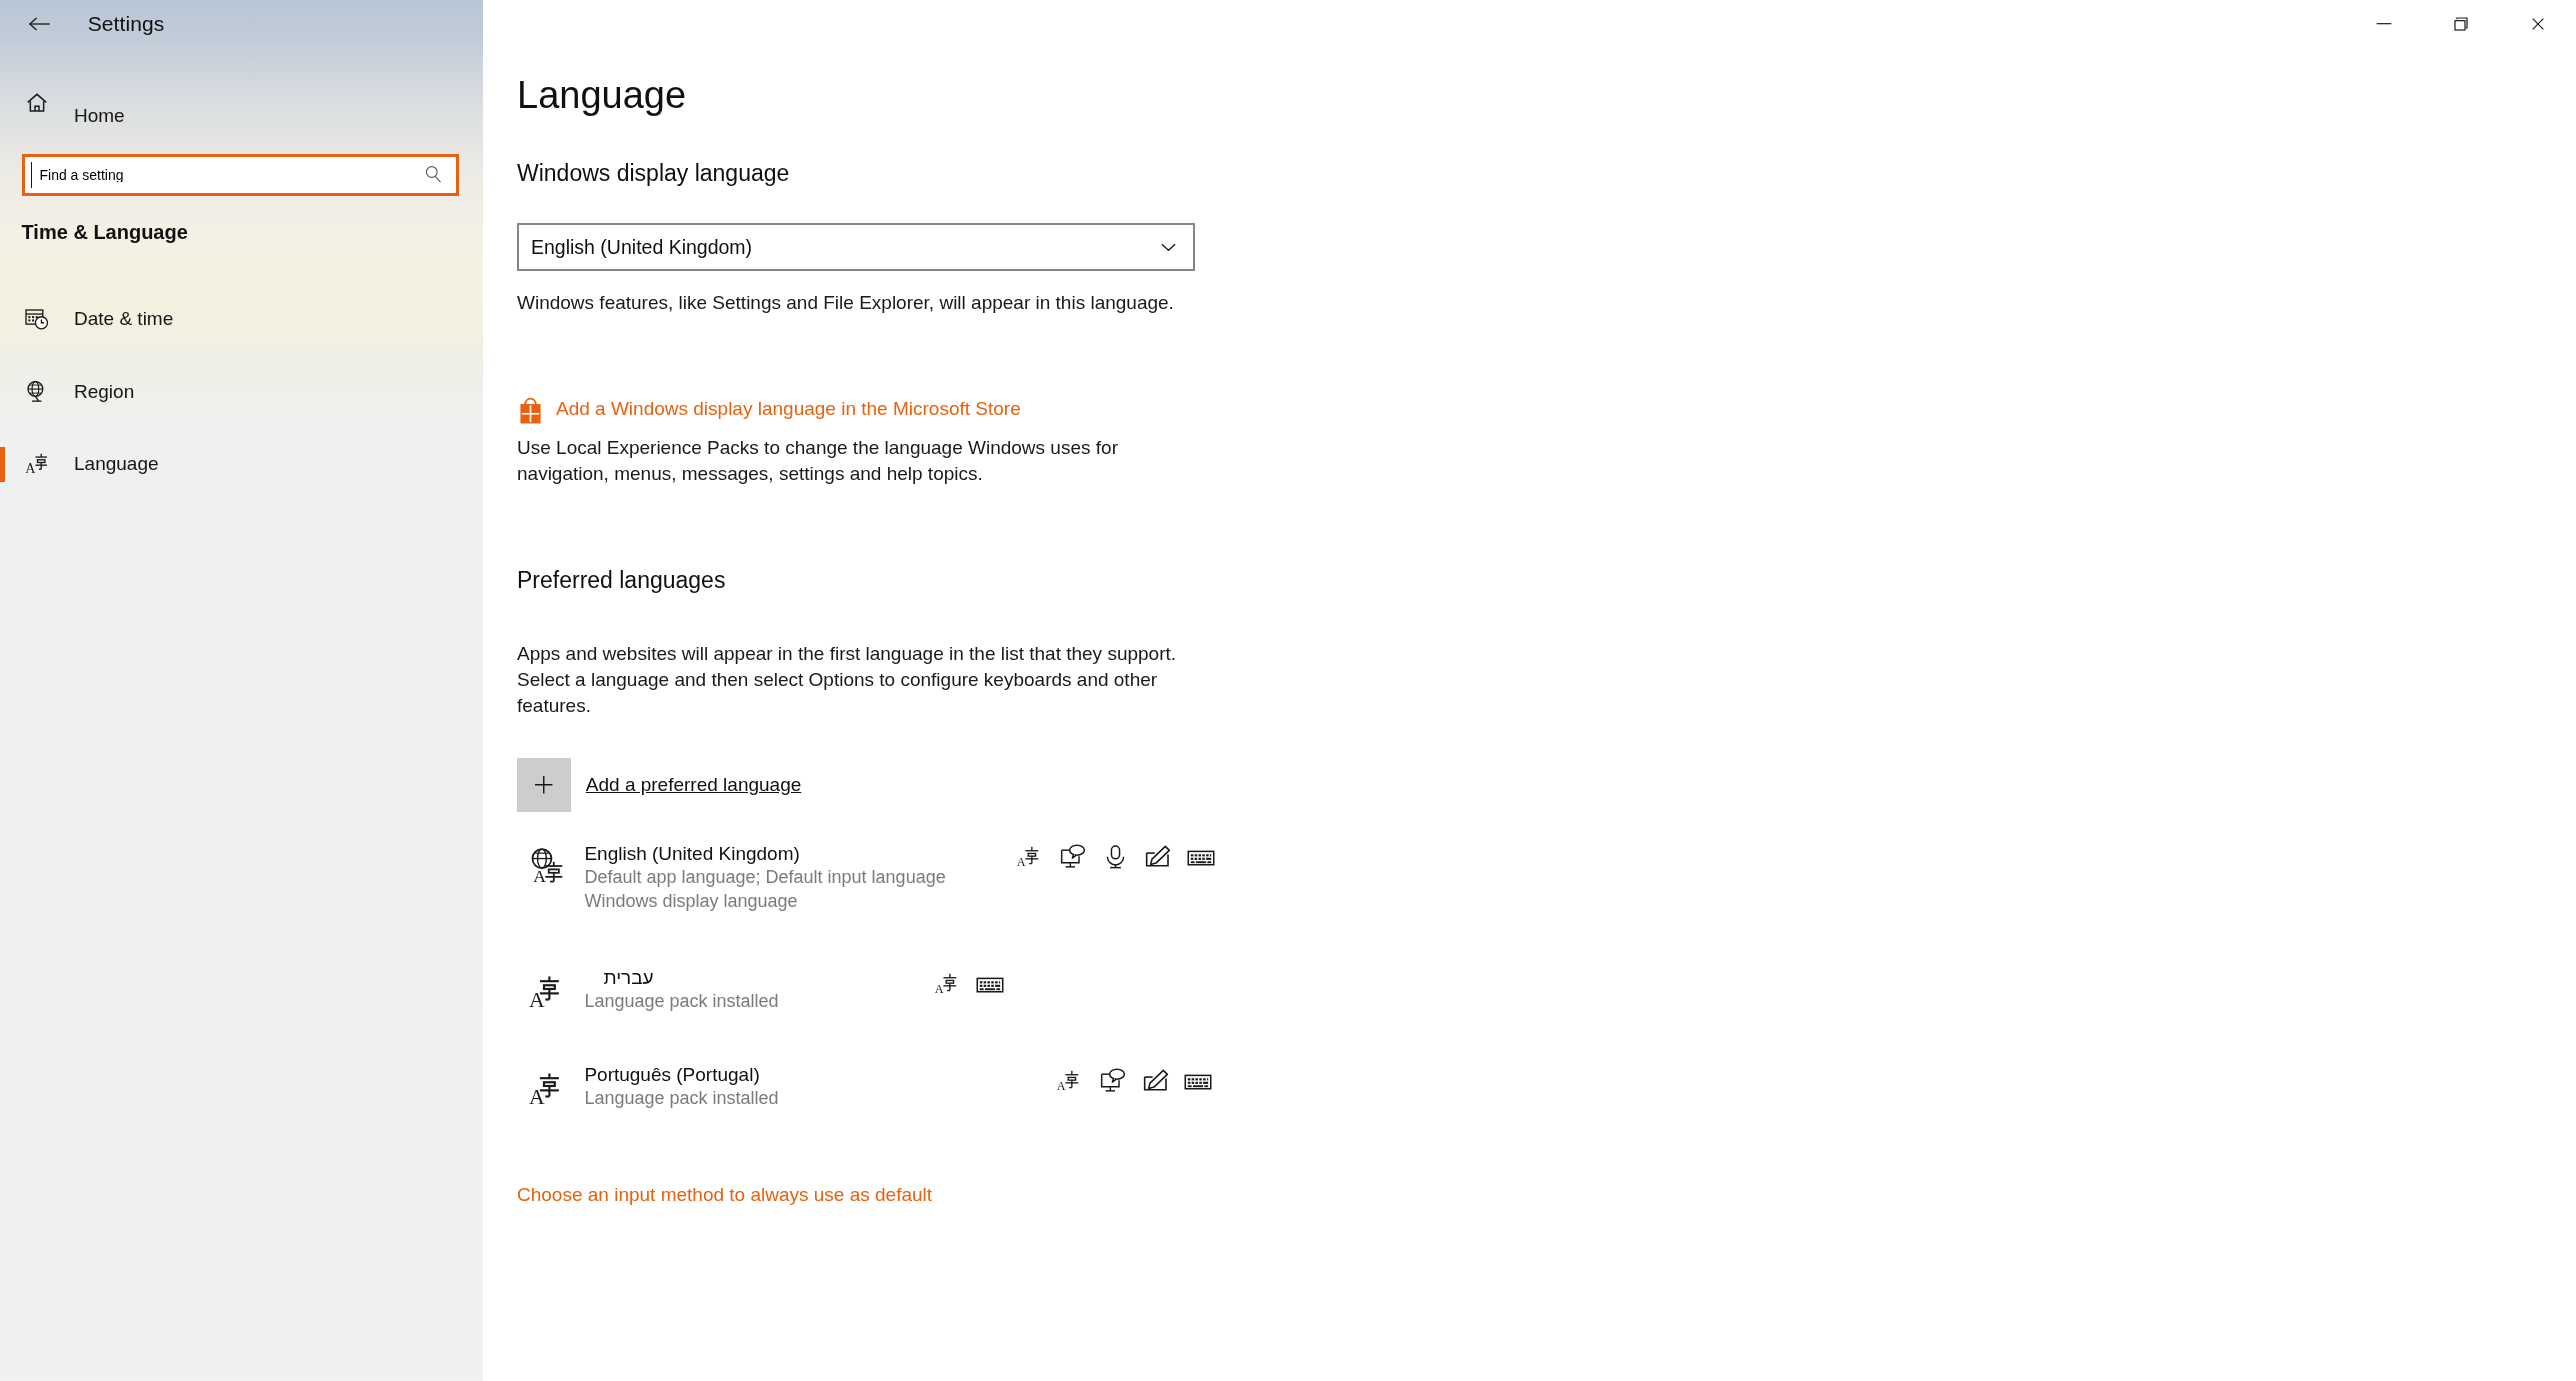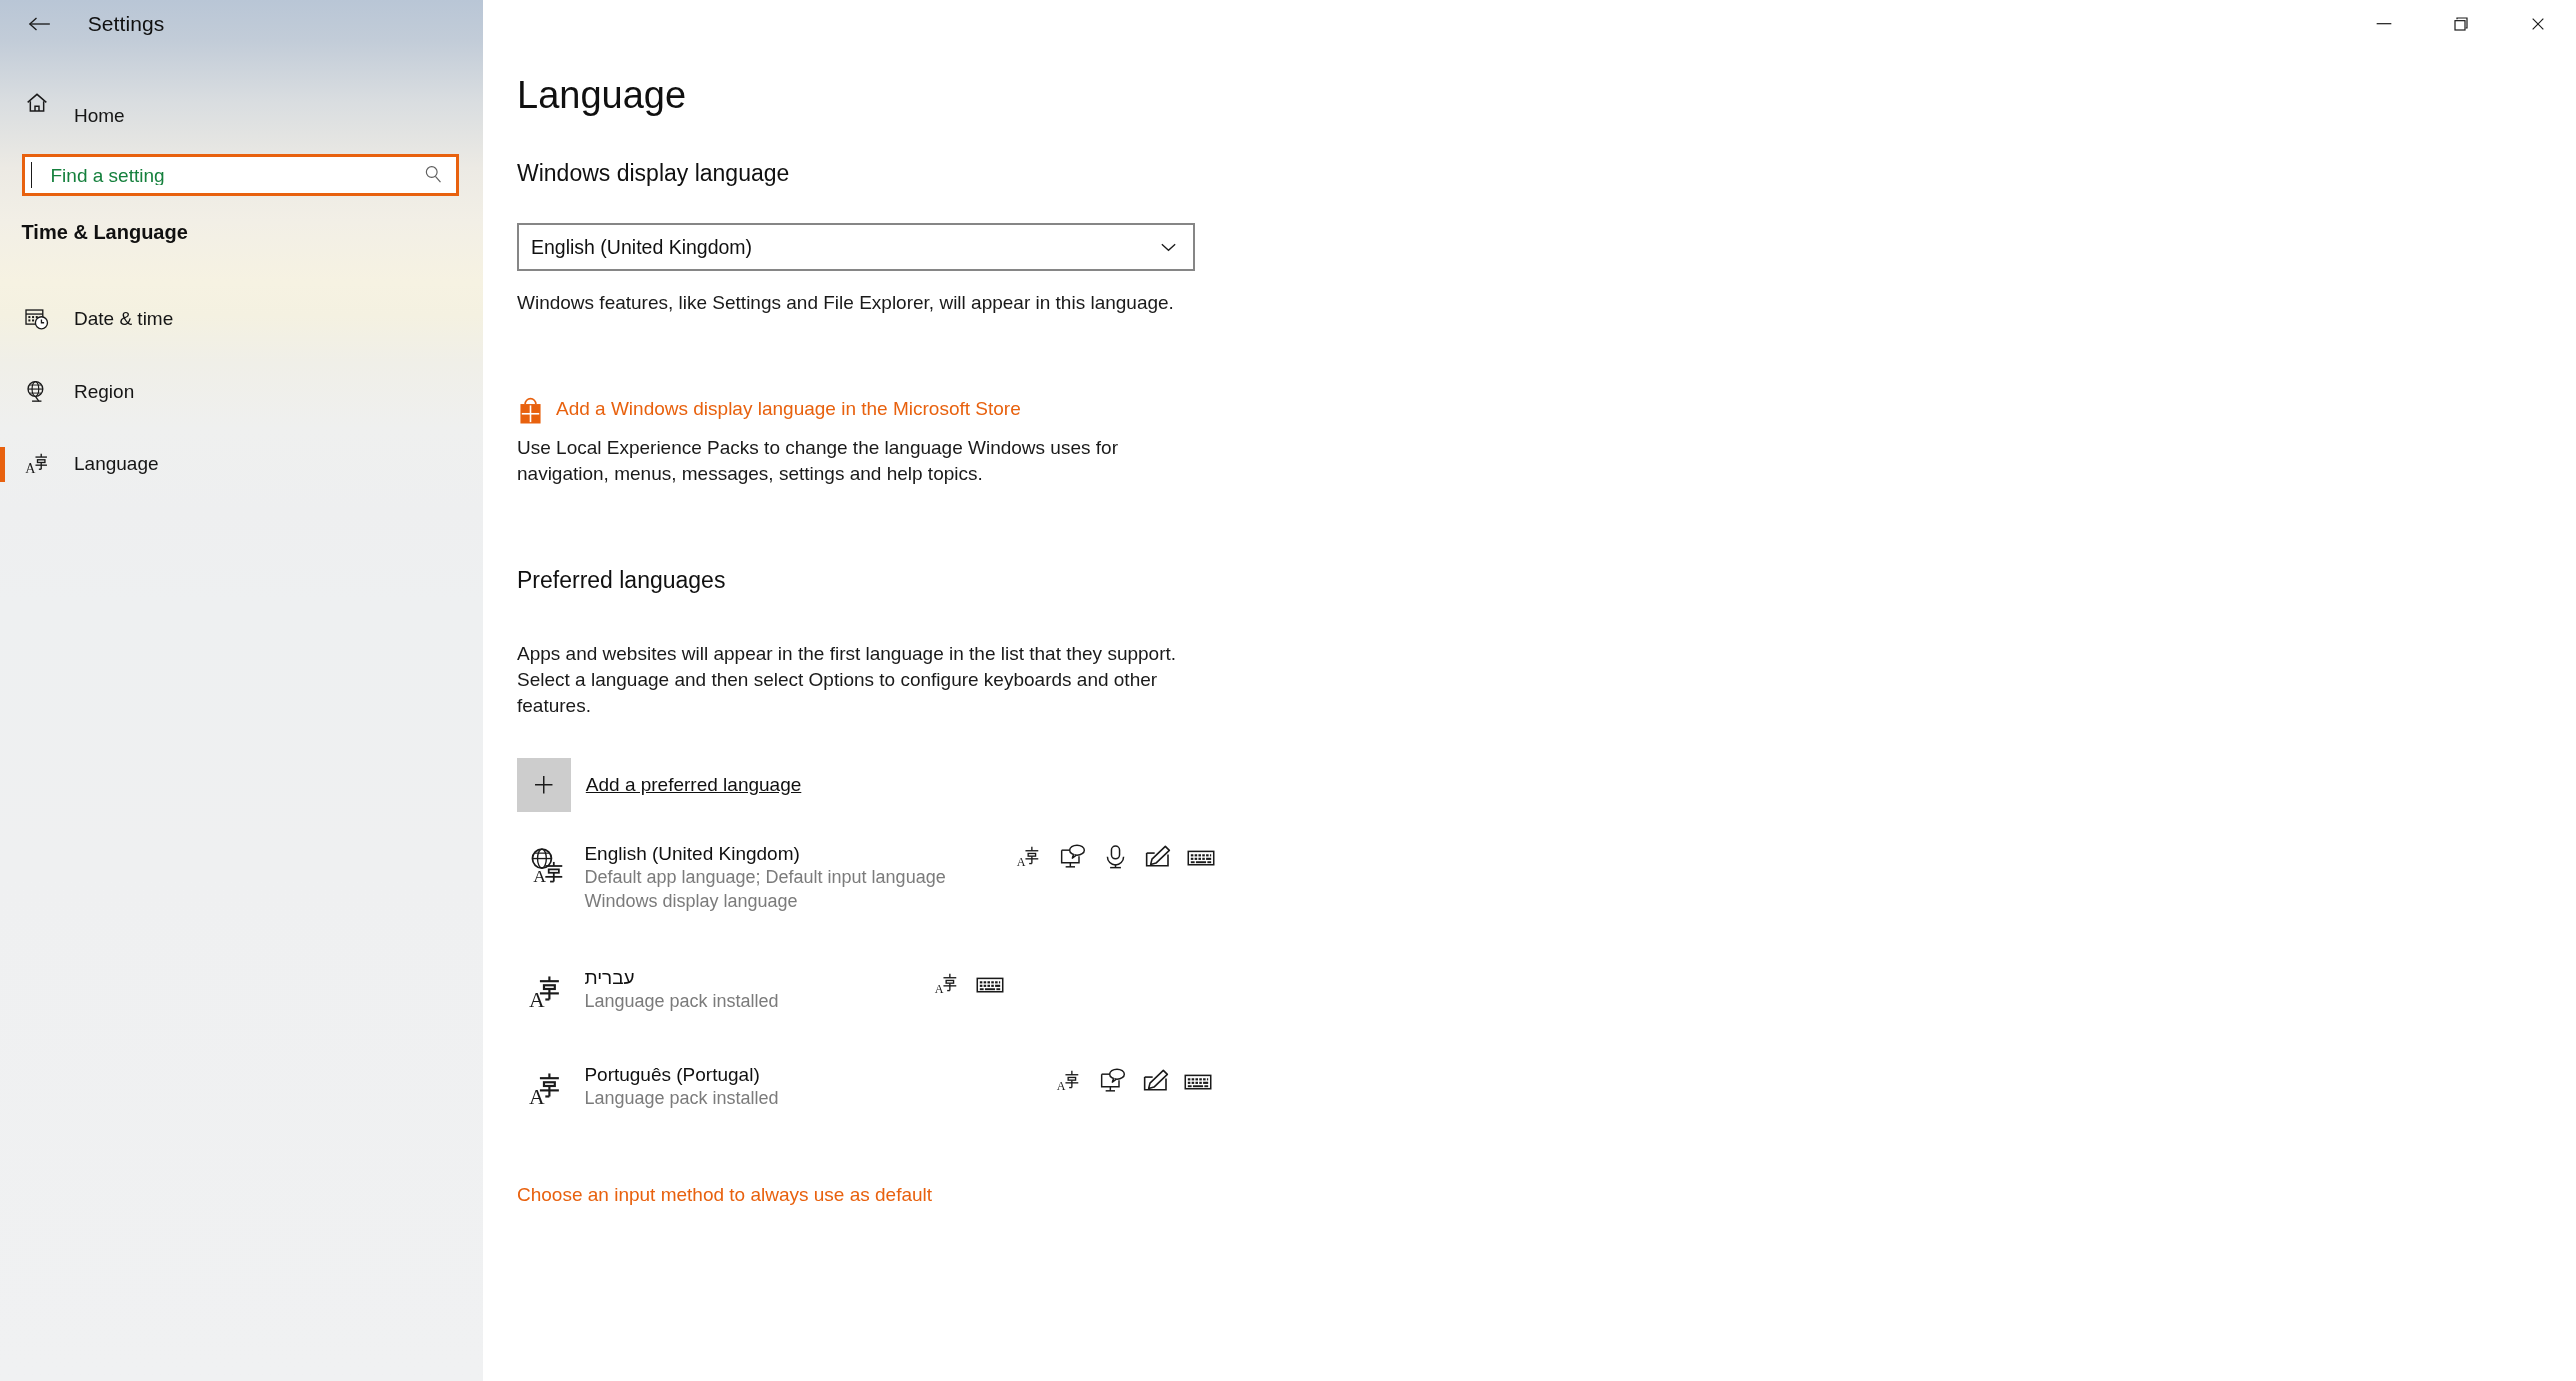--- a/index.html
+++ b/index.html
@@ -77,21 +77,21 @@
     position:absolute; left:21.5px; top:154px;
     width:437px; height:42px;
     background:#ffffff;
     border:3.4px solid #e8610e;
     display:flex; align-items:center;
   }
   .search-caret {
     width:1.3px; height:25.5px; background:#1a1a1a; margin-left:6.7px; flex:0 0 auto;
   }
   .search-ph {
-    flex:1; font-size:19px; color:#15803d; margin-left:18px; line-height:1;
+    flex:1; font-size:14px; color:#000000; margin-left:7px; line-height:1;
     white-space:nowrap; overflow:hidden;
   }
   .search-mag { width:43px; display:flex; align-items:center; justify-content:center; }
 
   .section-head {
     position:absolute; left:21.5px; top:221px;
     font-size:20px; font-weight:bold; color:#101010;
   }
 
   .nav-item {
@@ -414,21 +414,21 @@
             <line x1="22" y1="18" x2="50" y2="18"></line>
             <line x1="36" y1="11" x2="36" y2="18"></line>
             <rect x="28" y="24" width="16" height="5.5"></rect>
             <line x1="22" y1="36" x2="50" y2="36"></line>
             <line x1="36" y1="29" x2="36" y2="45"></line>
             <line x1="36" y1="45" x2="30" y2="45"></line>
           </g>
         </svg>
       </span>
       <span class="lang-texts">
-        <span class="lang-name" style="display:block;">עברית</span>
+        <span class="lang-name" style="display:block;margin-left:19px;">עברית</span>
         <span class="lang-sub" style="display:block;">Language pack installed</span>
       </span>
       <span class="lang-feats" style="right:211px;top:5.4px;">
         <span class="feat">
           <svg width="27" height="27" viewBox="0 0 40 40">
               <text x="1" y="33" font-family="'Liberation Serif', serif" font-size="18" fill="#1a1a1a">A</text>
               <g stroke="#1a1a1a" stroke-width="2" fill="none">
                 <line x1="14" y1="10" x2="33" y2="10"></line>
                 <line x1="23.5" y1="4" x2="23.5" y2="10"></line>
                 <rect x="18" y="14" width="11" height="4"></rect>

